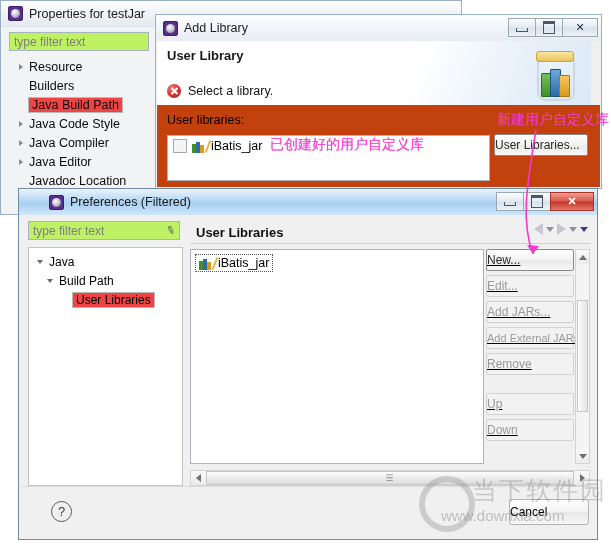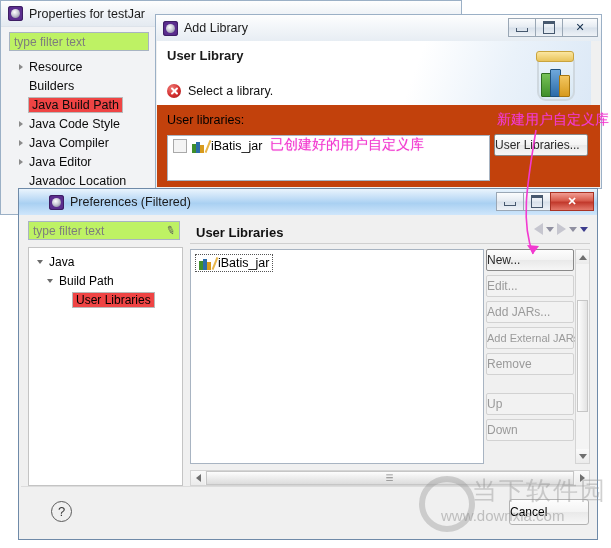--- a/index.html
+++ b/index.html
@@ -383,20 +383,21 @@
     font-size: 12.5px;
   }
   #btn-column {
     position: absolute;
     right: 16px;
     top: 28px;
     width: 88px;
     display: flex;
     flex-direction: column;
     gap: 4px;
+    text-decoration: underline;
   }
   #btn-column .btn { height: 22px; }
   #btn-column .gap { height: 10px; }
 
   .vscroll {
     position:absolute;
     right: 0px;
     top: 28px;
     bottom: 22px;
     width: 15px;

